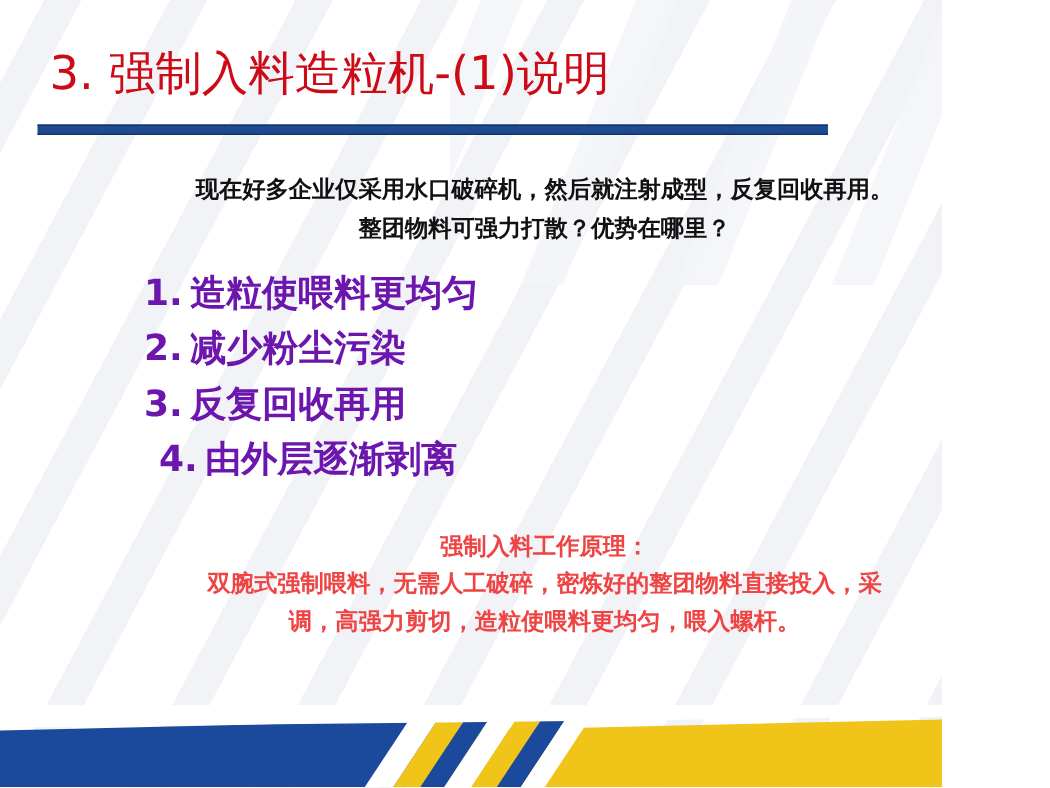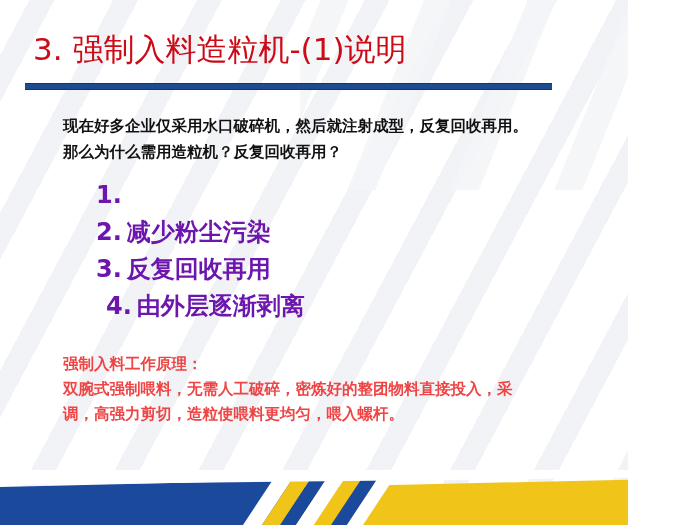--- a/index.html
+++ b/index.html
@@ -16,20 +16,21 @@
   }
 
   
   #slide {
     position: absolute;
     inset: 0;
     width: 628px;
     height: 525px;
     background: #ffffff;
     overflow: hidden;
+    text-align: center;
   }
 
   
   .bg-stripes {
     position: absolute;
     inset: 0;
     pointer-events: none;
     background-image: repeating-linear-gradient(
       118deg,
       rgba(255,255,255,0) 0px,
@@ -156,26 +157,27 @@
 <div id="slide">
 
   <div class="bg-stripes"></div>
   <div class="bg-stripes-2"></div>
 
   <div class="title">3. 强制入料造粒机-(1)说明</div>
   <div class="title-rule"></div>
 
   <div class="intro">
     <div>现在好多企业仅采用水口破碎机，然后就注射成型，反复回收再用。</div>
-    <div>那么为什么需用造粒机？反复回收再用？</div>
+    <div>整团物料可强力打散？优势在哪里？</div>
   </div>
 
   <div class="bullets">
     <div class="bullet-row">
       <span class="bullet-num">1.</span>
+      <span class="bullet-text">造粒使喂料更均匀</span>
     </div>
     <div class="bullet-row">
       <span class="bullet-num">2.</span>
       <span class="bullet-text">减少粉尘污染</span>
     </div>
     <div class="bullet-row">
       <span class="bullet-num">3.</span>
       <span class="bullet-text">反复回收再用</span>
     </div>
     <div class="bullet-row indent">

